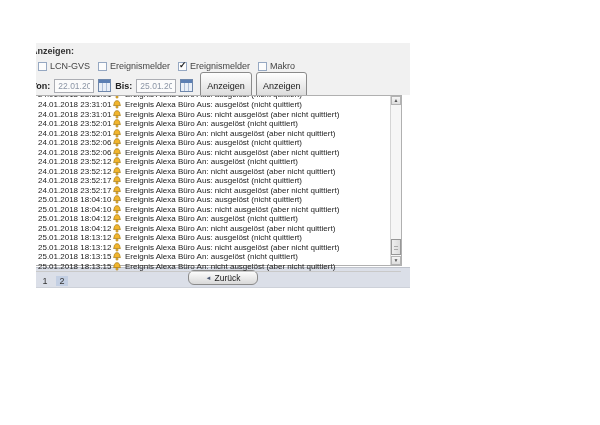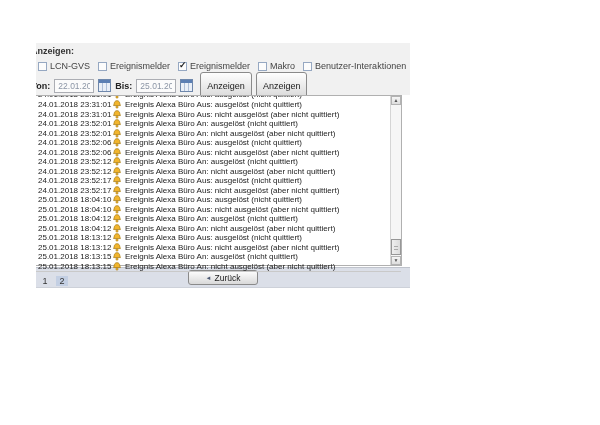--- a/index.html
+++ b/index.html
@@ -37,21 +37,21 @@
   .page.current{background:#c3cfe3;padding:0 2px;}
   
   .scrollbar{position:absolute;top:0;right:0;bottom:0;width:11px;background:#f6f6f6;border-left:1px solid #d5d5d5;box-sizing:border-box;}
   .sb-btn{position:absolute;left:0;right:0;height:9px;background:linear-gradient(#f6f6f6,#dddddd);border:1px solid #b3b3b3;box-sizing:border-box;font-size:5px;line-height:7px;text-align:center;color:#555;cursor:pointer;}
   .sb-up{top:0;}
   .sb-down{bottom:0;}
   .sb-thumb{position:absolute;left:0;right:0;bottom:10px;height:16px;background:linear-gradient(90deg,#efefef,#dcdcdc);border:1px solid #979797;box-sizing:border-box;cursor:pointer;}
   .sb-thumb::after{content:"";position:absolute;left:2px;right:2px;top:6px;border-top:1px solid #aaa;border-bottom:1px solid #aaa;height:2px;}
   
   .bottombar{margin-top:1px;width:374px;height:19px;background:#dbdfe8;border-top:1px solid #bfc3cc;border-bottom:1px solid #cdd1d9;box-sizing:content-box;display:flex;align-items:center;justify-content:center;}
-  .back-btn{height:15px;padding:0 17px;font-size:8.5px;display:flex;align-items:center;gap:3px;}
+  .back-btn{height:15px;padding:0 17px;font-size:8.5px;display:flex;align-items:center;gap:3px;border-radius:6px;}
   .back-arrow{font-size:6px;color:#4d5a74;line-height:6px;}
 </style>
 </head>
 <body>
 
 <div class="panel">
 
   <div class="controls">
     <span class="clip filters-title"><span>Anzeigen:</span></span>
     <div class="cb-row">
@@ -68,24 +68,20 @@
   <span class="cb">
     <span class="checkbox checked"></span>
     <span class="cb-label">Ereignismelder</span>
   </span>
 
   <span class="cb">
     <span class="checkbox"></span>
     <span class="cb-label">Makro</span>
   </span>
 
-  <span class="cb">
-    <span class="checkbox"></span>
-    <span class="cb-label">Benutzer-Interaktionen</span>
-  </span>
 </div>
     <div class="date-row">
       <span class="clip fld-label"><span>Von:</span></span>
       <input class="date-input" type="text" value="22.01.2018" style="">
       <button class="cal-btn"></button>
       <span class="fld-label">Bis:</span>
       <input class="date-input" type="text" value="25.01.2018" style="">
       <button class="cal-btn"></button>
       <button class="btn" style="margin-left:3px;">Anzeigen</button>
       <button class="btn">Anzeigen</button>

